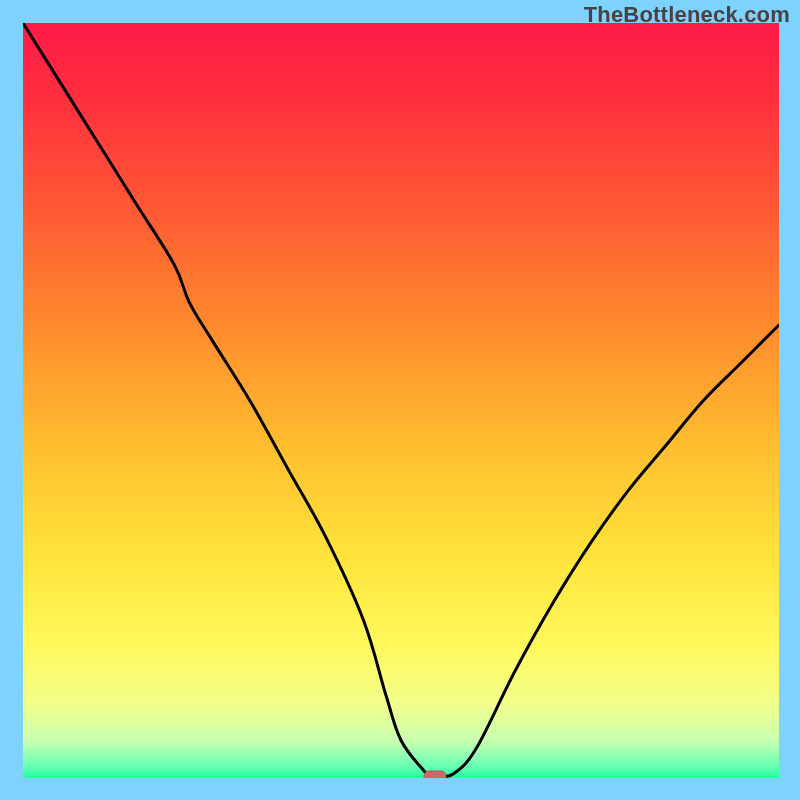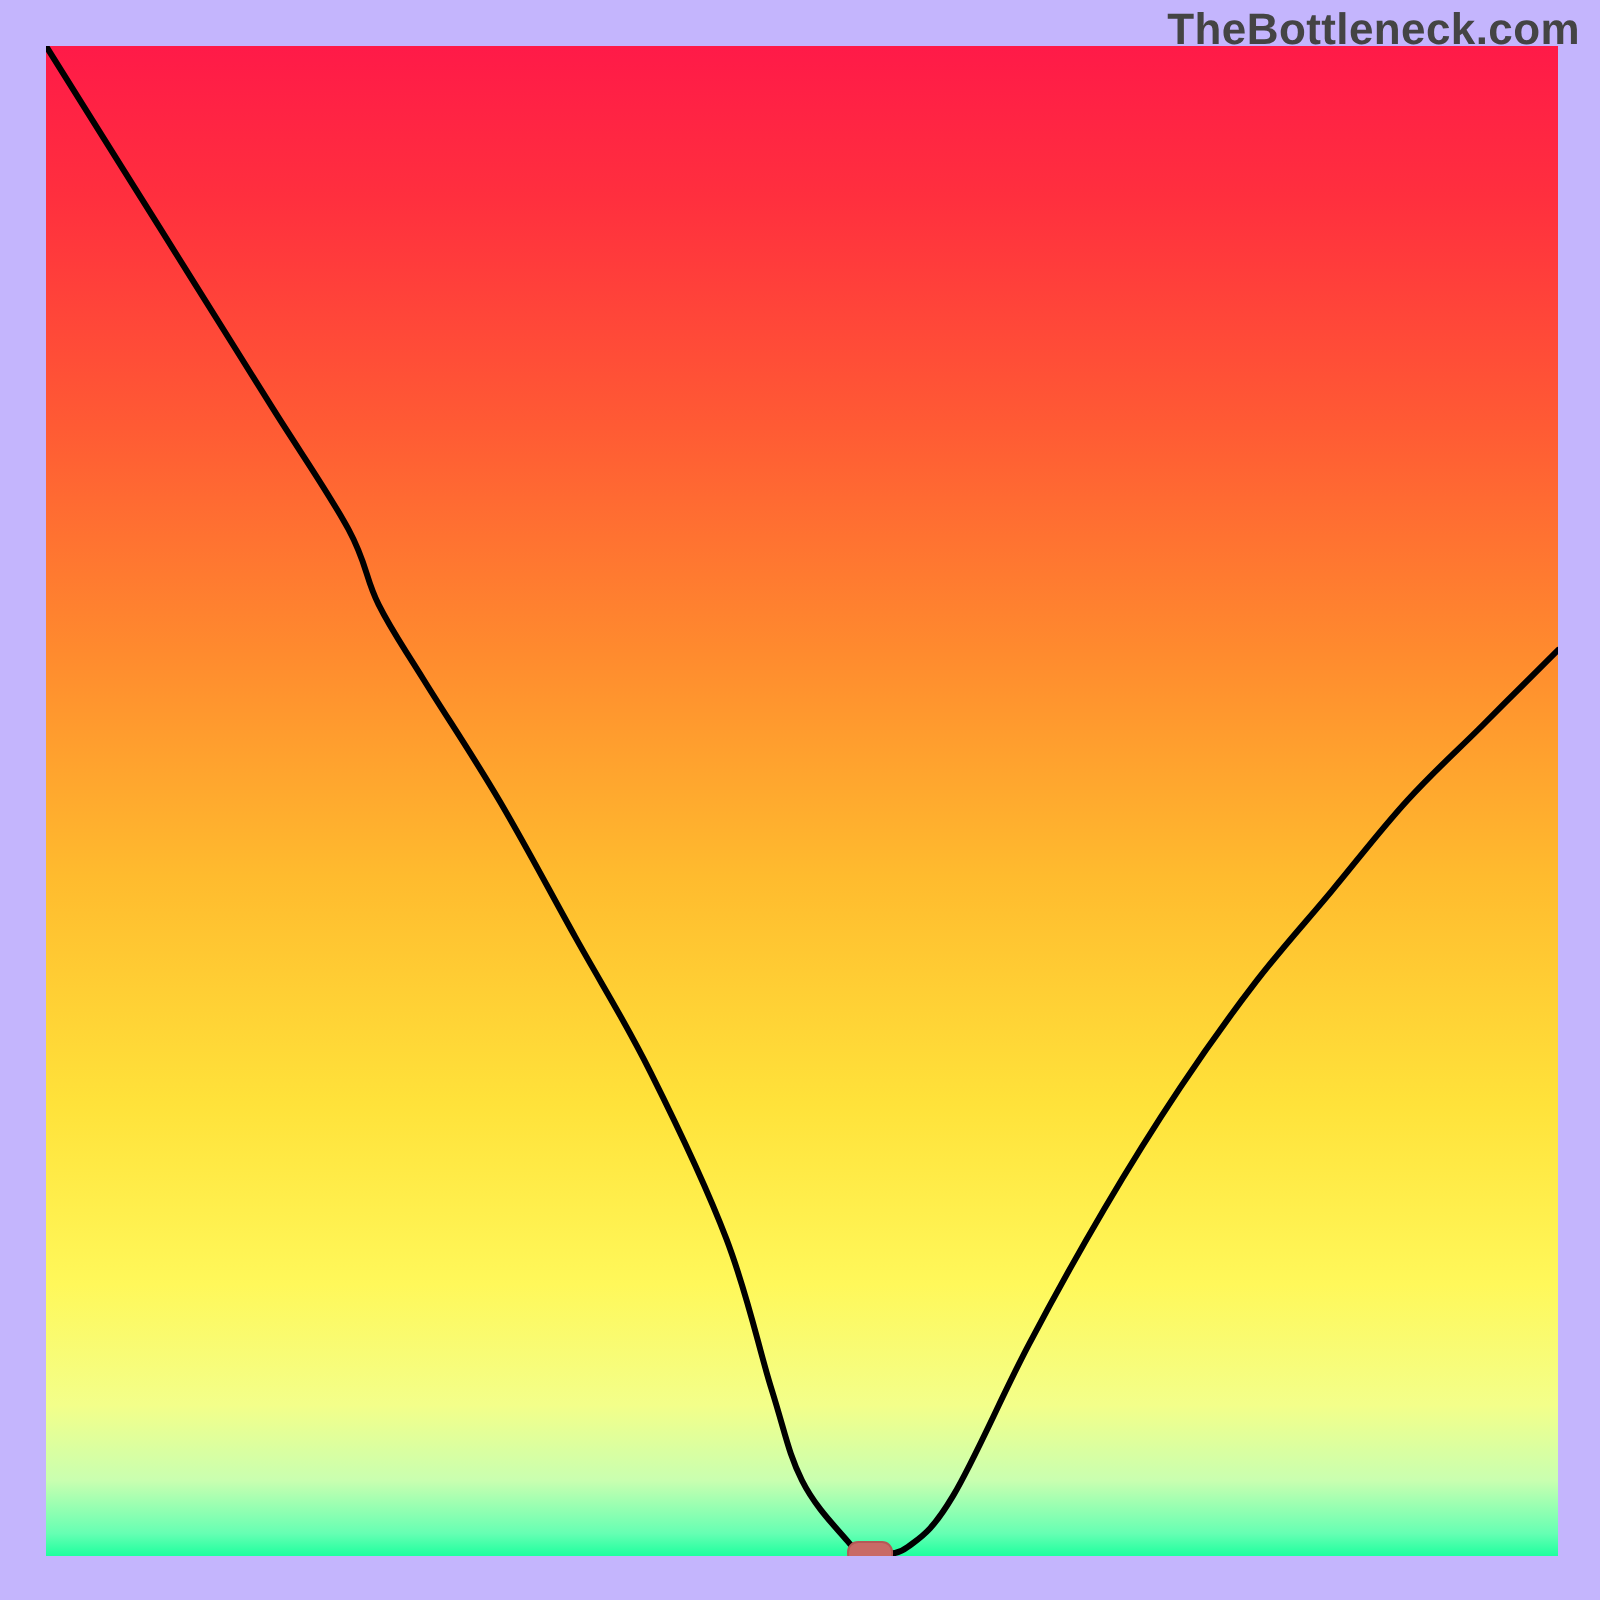--- a/index.html
+++ b/index.html
@@ -8,21 +8,21 @@
     background: #000;
     width: 800px;
     height: 800px;
     overflow: hidden;
     font-family: Arial, Helvetica, sans-serif;
   }
   .frame {
     position: relative;
     width: 800px;
     height: 800px;
-    background: #c4b5fd;
+    background: #7dd3fc;
   }
   .watermark {
     position: absolute;
     top: 2px;
     right: 10px;
     color: #444;
     font-size: 22px;
     font-weight: 600;
     letter-spacing: 0.2px;
     z-index: 5;

